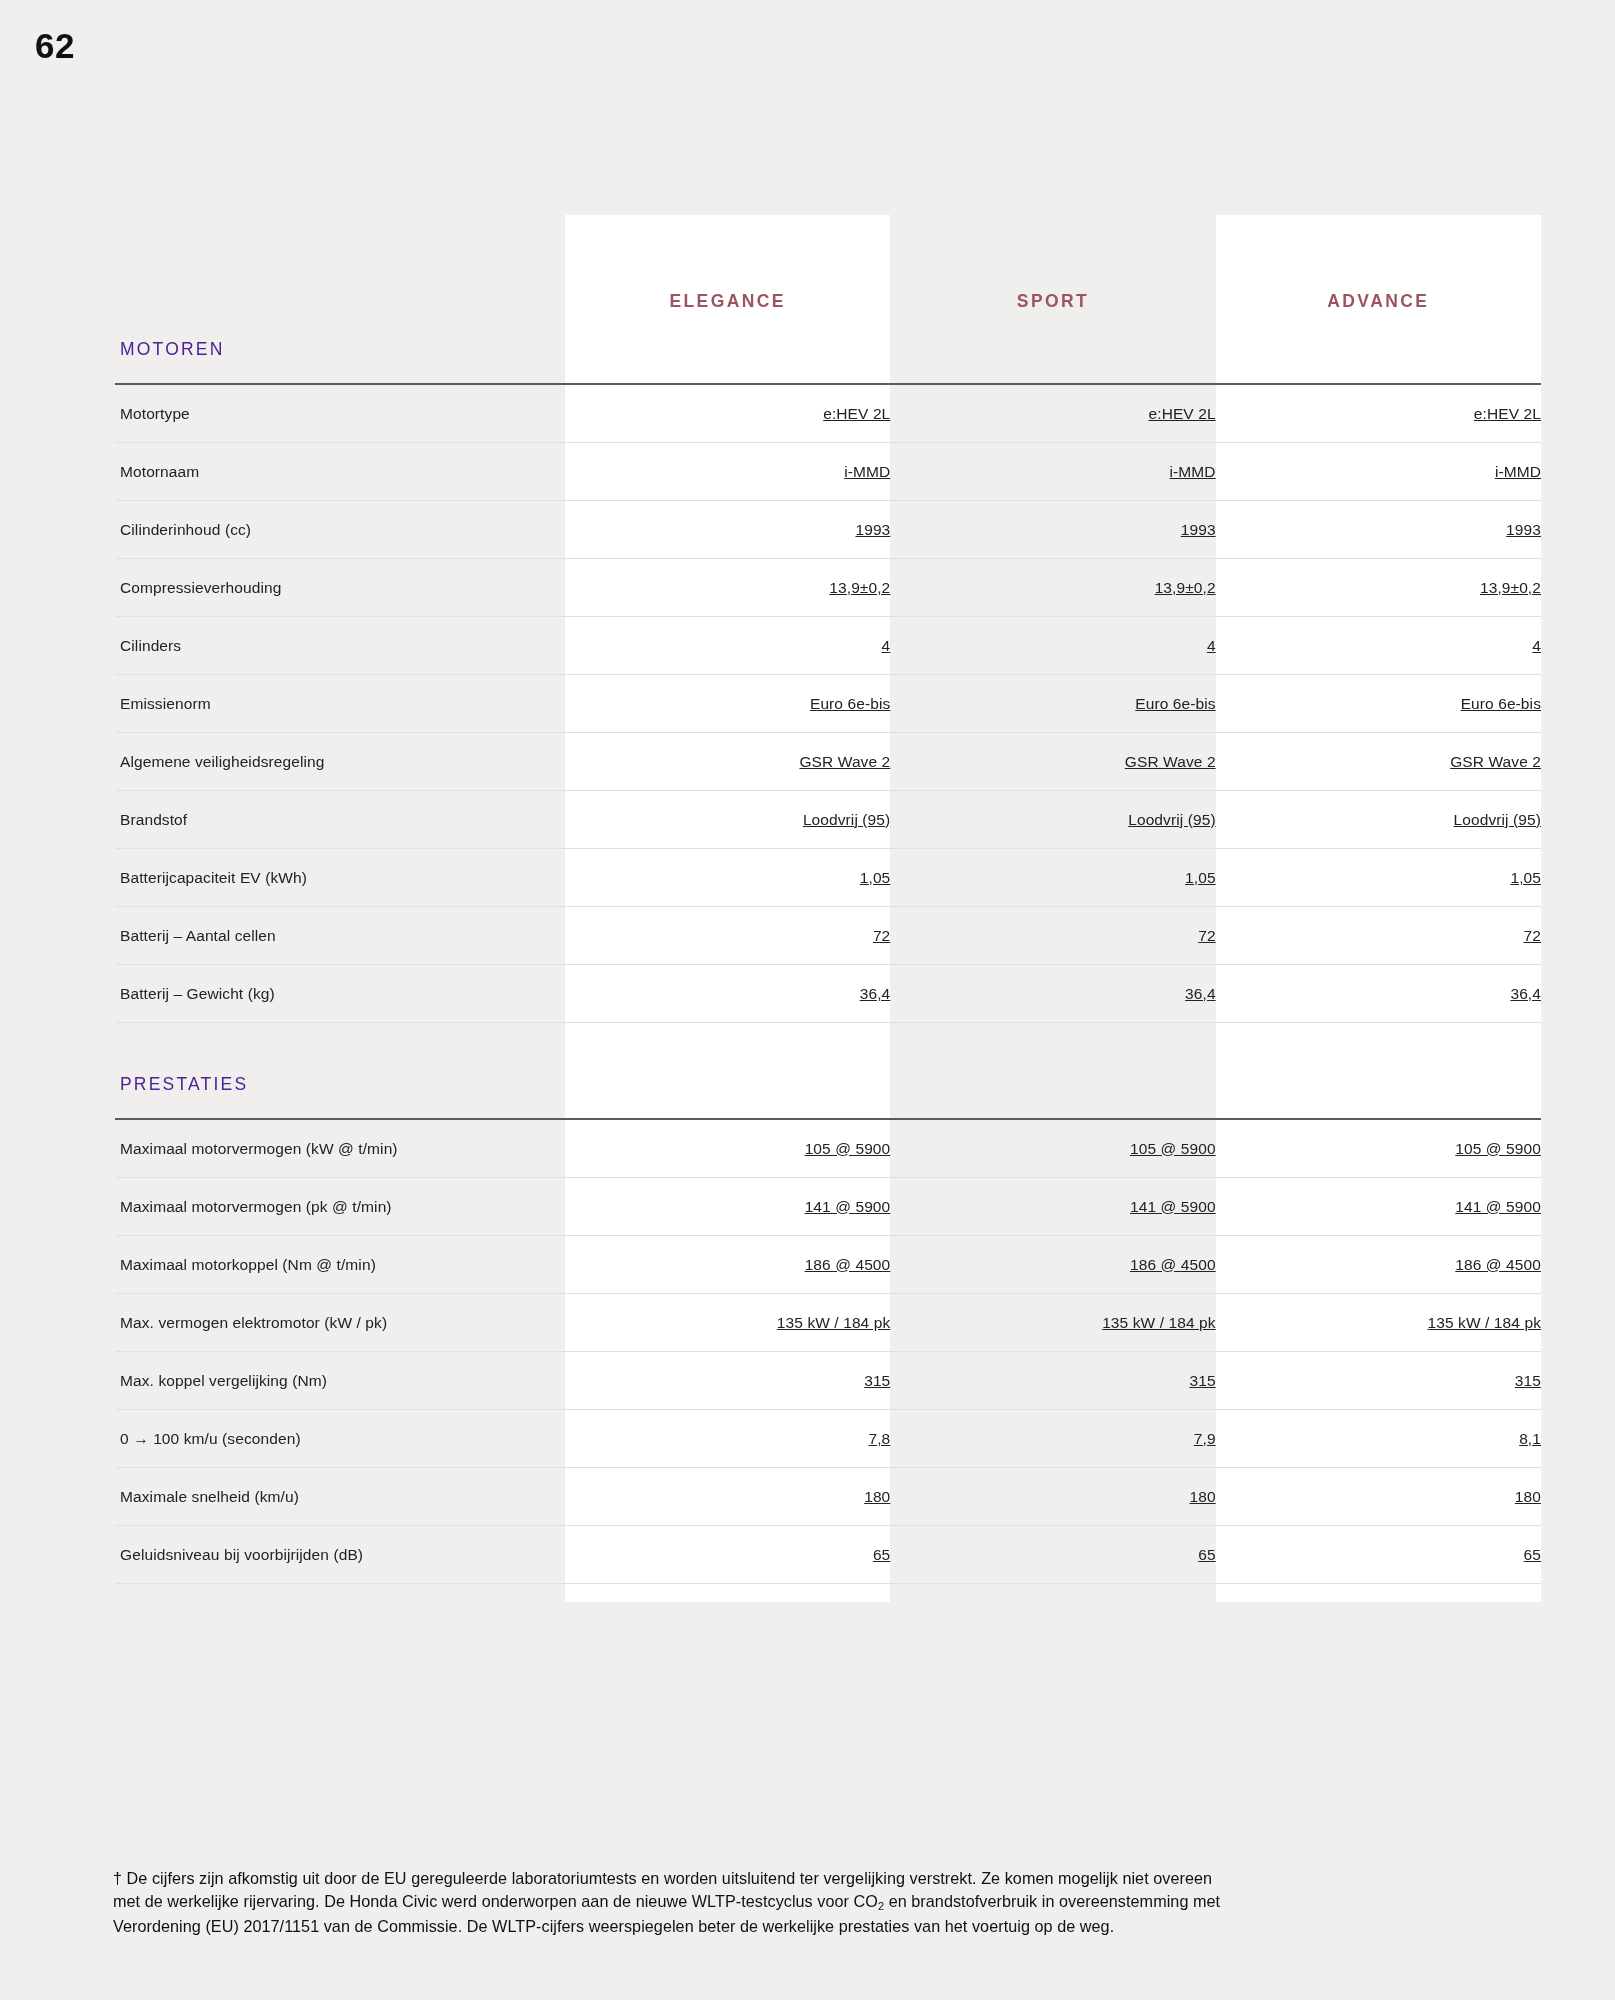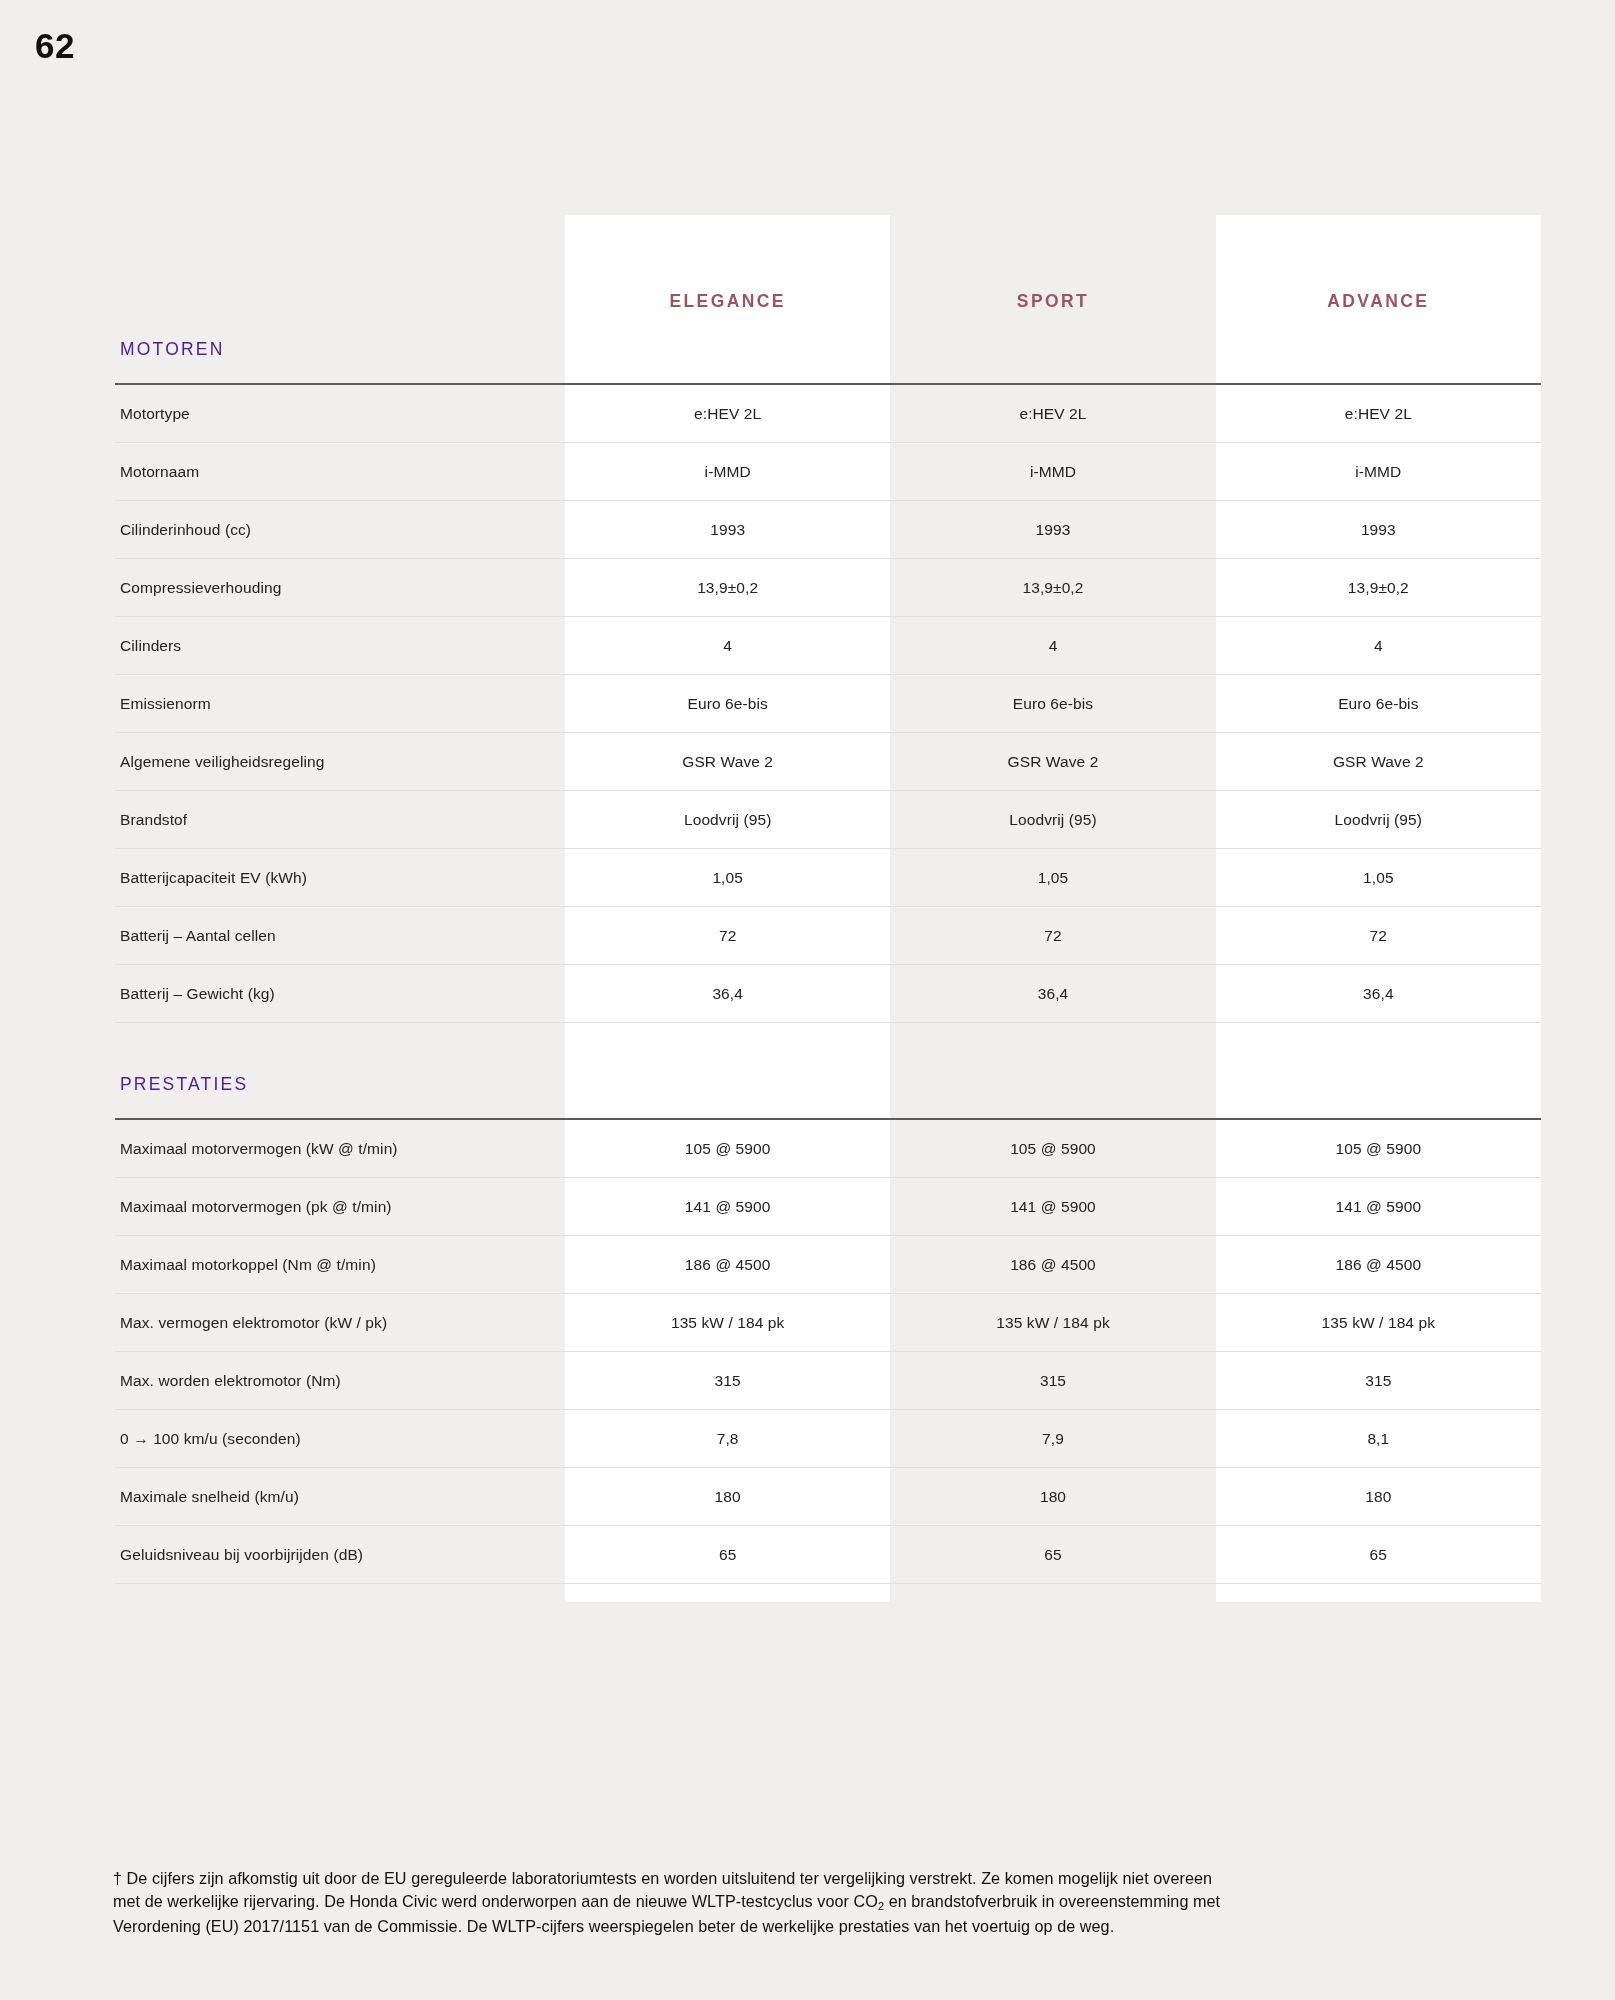--- a/index.html
+++ b/index.html
@@ -106,22 +106,23 @@
     font-size: 15.5px;
     color: #222;
   }
   tr.data-row td.col-label {
     padding-left: 5px;
     text-align: left;
     letter-spacing: 0.1px;
     margin-left: 44px;
   }
   tr.data-row td.cell-val {
-    text-align: center;
+    text-align: right;
     letter-spacing: 0.1px;
+    text-decoration: underline;
   }
   tr.data-row:last-child td {
     border-bottom: 1px solid #e2e0df;
   }
 
   
   tr.tail-row td {
     height: 18px;
     border: none;
   }
@@ -307,21 +308,21 @@
         <td class="col-grey cell-val">186 @ 4500</td>
         <td class="col-white cell-val">186 @ 4500</td>
       </tr>
       <tr class="data-row">
         <td class="col-label">Max. vermogen elektromotor (kW / pk)</td>
         <td class="col-white cell-val">135 kW / 184 pk</td>
         <td class="col-grey cell-val">135 kW / 184 pk</td>
         <td class="col-white cell-val">135 kW / 184 pk</td>
       </tr>
       <tr class="data-row">
-        <td class="col-label">Max. worden elektromotor (Nm)</td>
+        <td class="col-label">Max. koppel vergelijking (Nm)</td>
         <td class="col-white cell-val">315</td>
         <td class="col-grey cell-val">315</td>
         <td class="col-white cell-val">315</td>
       </tr>
       <tr class="data-row">
         <td class="col-label">0 → 100 km/u (seconden)</td>
         <td class="col-white cell-val">7,8</td>
         <td class="col-grey cell-val">7,9</td>
         <td class="col-white cell-val">8,1</td>
       </tr>

